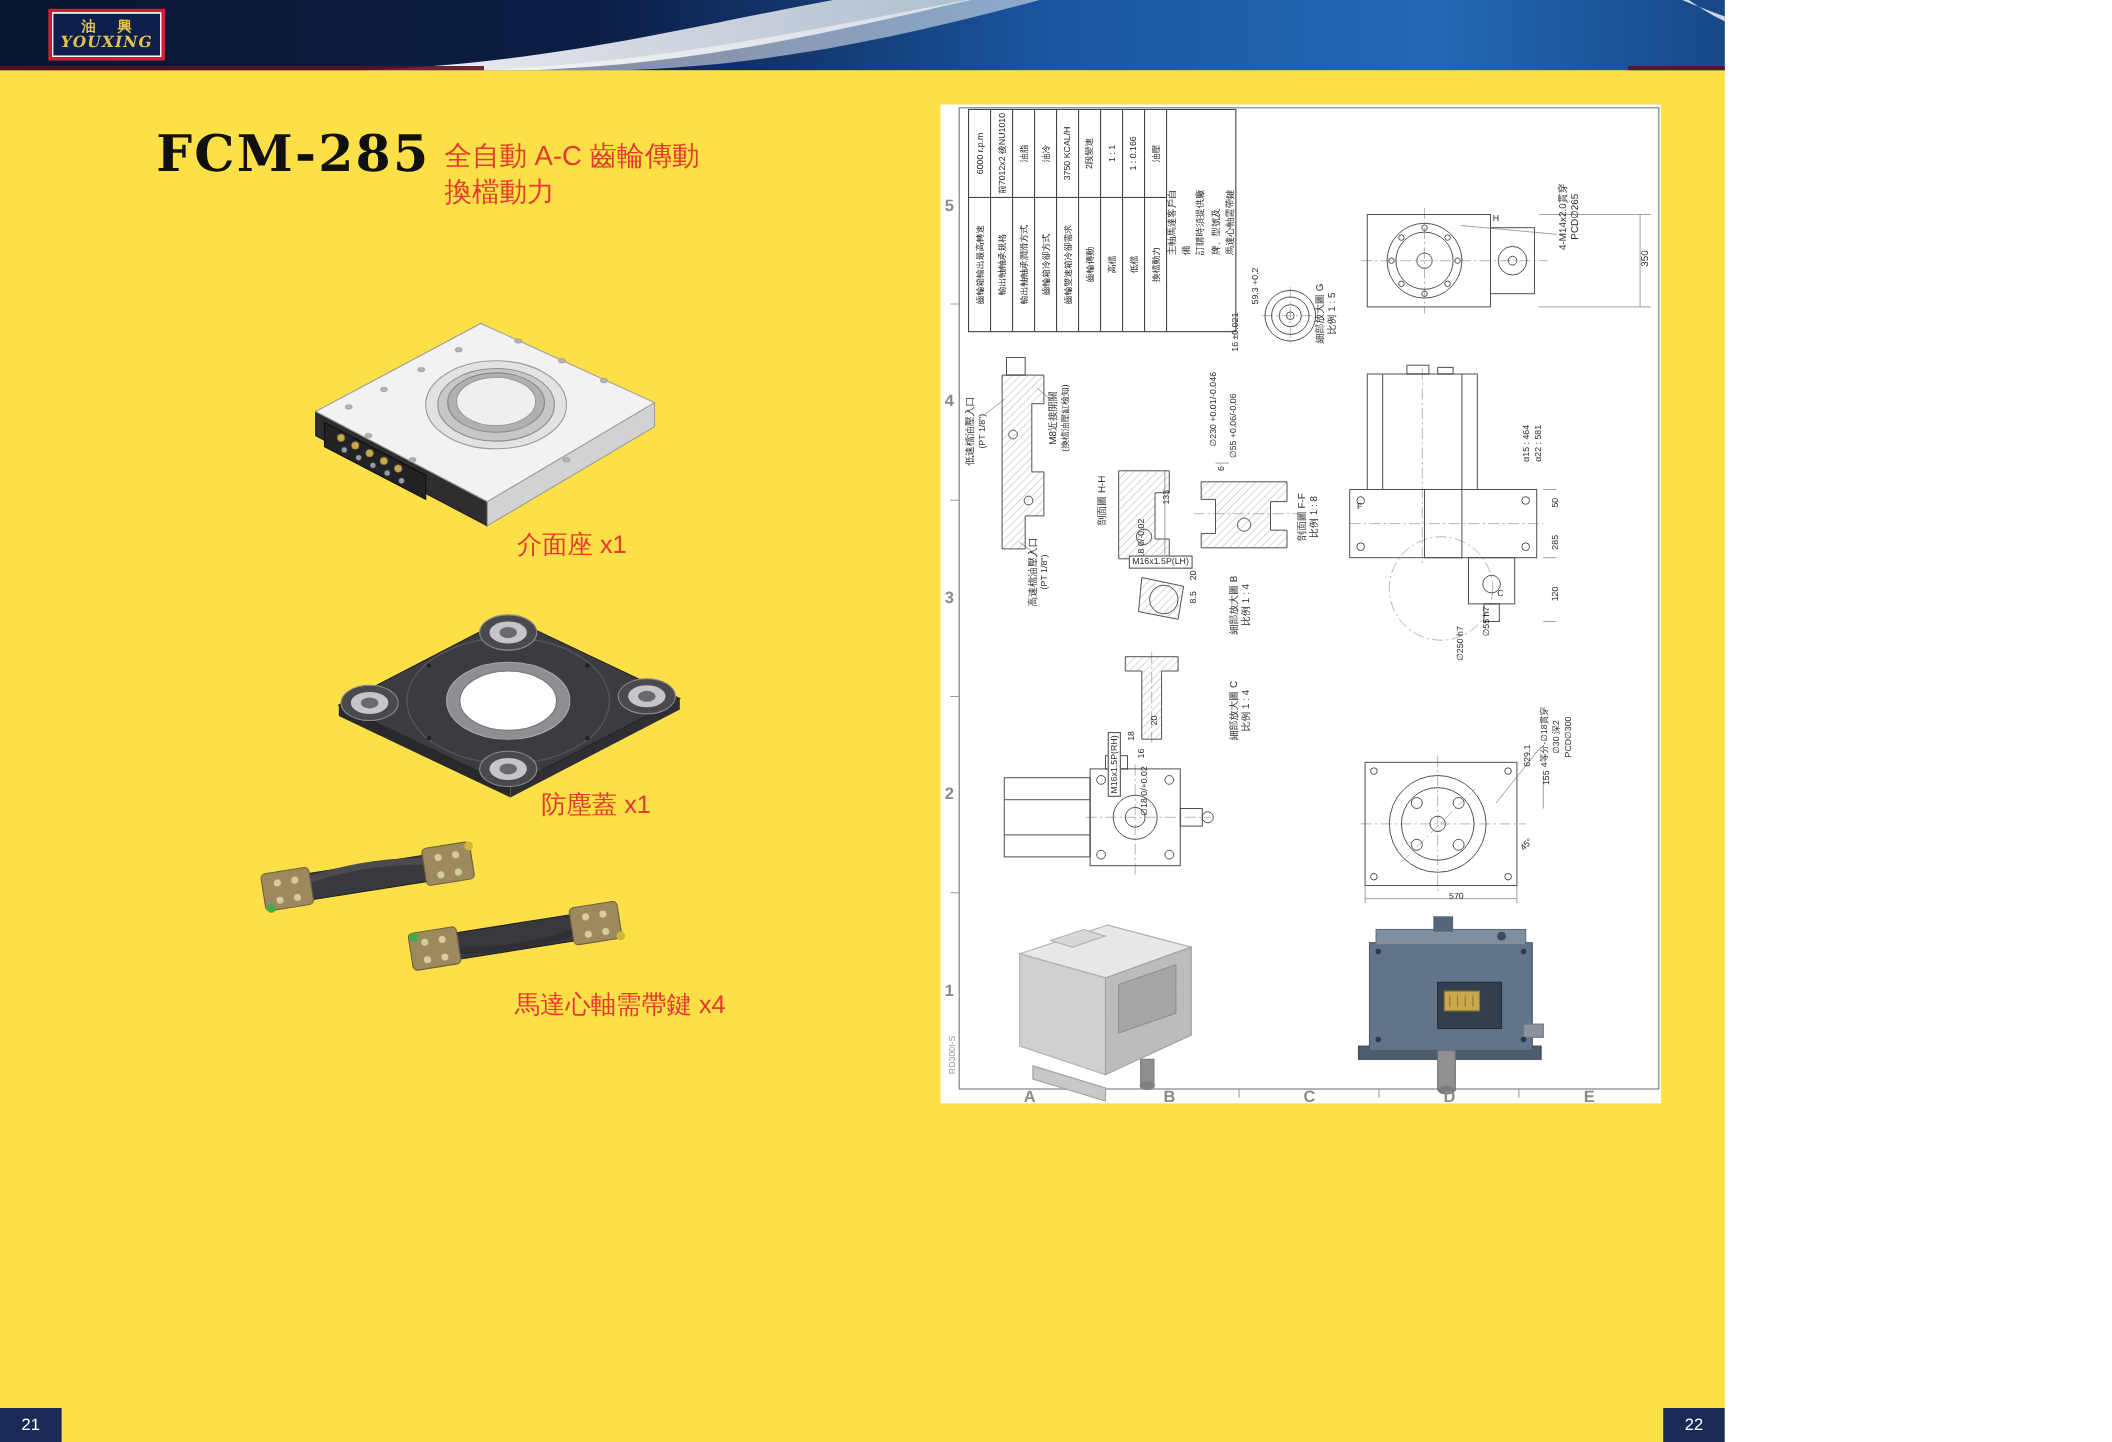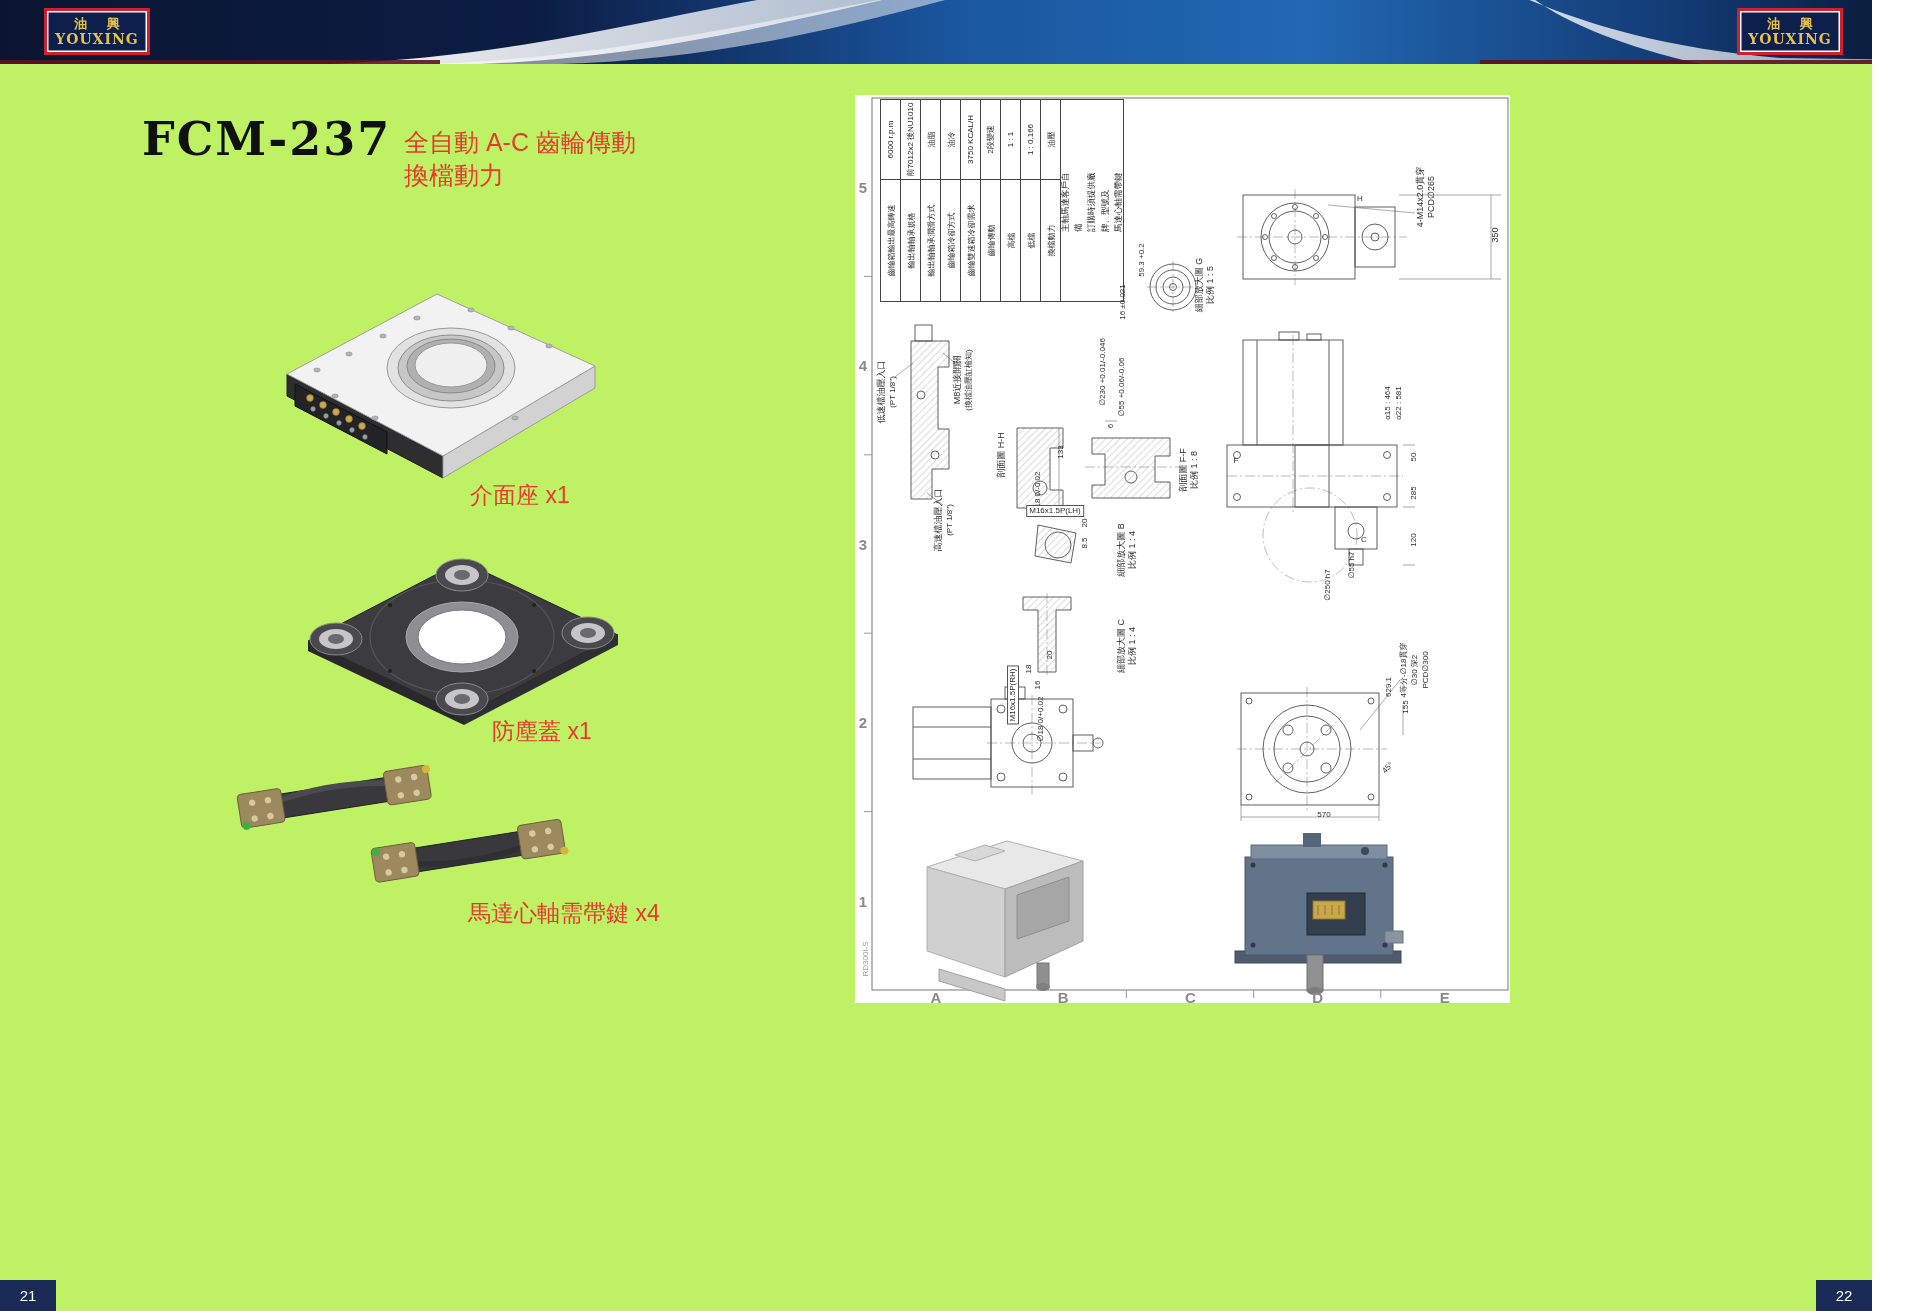--- a/index.html
+++ b/index.html
@@ -1,29 +1,29 @@
 <!DOCTYPE html>
 <html><head>
 <meta charset="utf-8">
 <style>
   *{margin:0;padding:0;box-sizing:border-box}
   html,body{width:1920px;height:1311px}
   body{background:#fff;font-family:"Liberation Sans",sans-serif;position:relative;overflow:hidden}
-  .canvas{position:relative;width:1872px;height:1311px;background:#bef264;overflow:hidden}
+  .canvas{position:relative;width:1568px;height:1311px;background:#fde047;overflow:hidden}
 
   
   .banner{position:absolute;left:0;top:0;width:1920px;height:64px}
   .banner svg{display:block}
   .logo-box{position:absolute;top:8px;width:106px;height:47px;background:#0d1f4a;
     border:3px solid #cf2030;box-shadow:inset 0 0 0 1.5px #ffffff;
     display:flex;flex-direction:column;align-items:center;justify-content:center;gap:0}
   .logo-left{left:44px}
   .logo-right{left:1737px}
   .logo-cn{color:#e6c24c;font-size:13px;font-weight:bold;letter-spacing:8px;text-indent:8px;line-height:1.2}
-  .logo-en{color:#e6c24c;font-size:14px;font-weight:bold;
+  .logo-en{color:#e6c24c;font-size:14px;font-weight:bold;font-style:italic;
     font-family:"DejaVu Serif",serif;letter-spacing:1px;line-height:1.1}
 
   
   .model{position:absolute;left:142px;top:112px;font-family:"DejaVu Serif",serif;
     font-weight:700;font-size:46px;letter-spacing:2px;color:#101010}
   .subtitle{position:absolute;left:404px;top:126px;font-size:25px;color:#e53a30;line-height:1.32}
   .part{position:absolute}
   .part svg{display:block}
   .part-1{left:265px;top:266px;width:360px;height:240px}
   .part-2{left:290px;top:543px;width:345px;height:195px}
@@ -92,21 +92,21 @@
       <div class="logo-cn">油 興</div>
       <div class="logo-en">YOUXING</div>
     </div>
     <div class="logo-box logo-right">
       <div class="logo-cn">油 興</div>
       <div class="logo-en">YOUXING</div>
     </div>
   </header>
 
   <section>
-    <h1 class="model">FCM-237</h1>
+    <h1 class="model">FCM-285</h1>
     <div class="subtitle">
       <div>全自動 A-C 齒輪傳動</div>
       <div>換檔動力</div>
     </div>
 
     <figure class="part part-1">
       <svg viewBox="0 0 360 240" width="360" height="240">
         <polygon points="22,108 178,190 178,212 22,130" fill="#2e2e31" stroke="#1c1c1e"></polygon>
         <polygon points="178,190 330,100 330,122 178,212" fill="#d2d2d2" stroke="#9a9a9a"></polygon>
         <polygon points="22,108 172,28 330,100 178,190" fill="#f2f2f2" stroke="#9f9f9f"></polygon>

